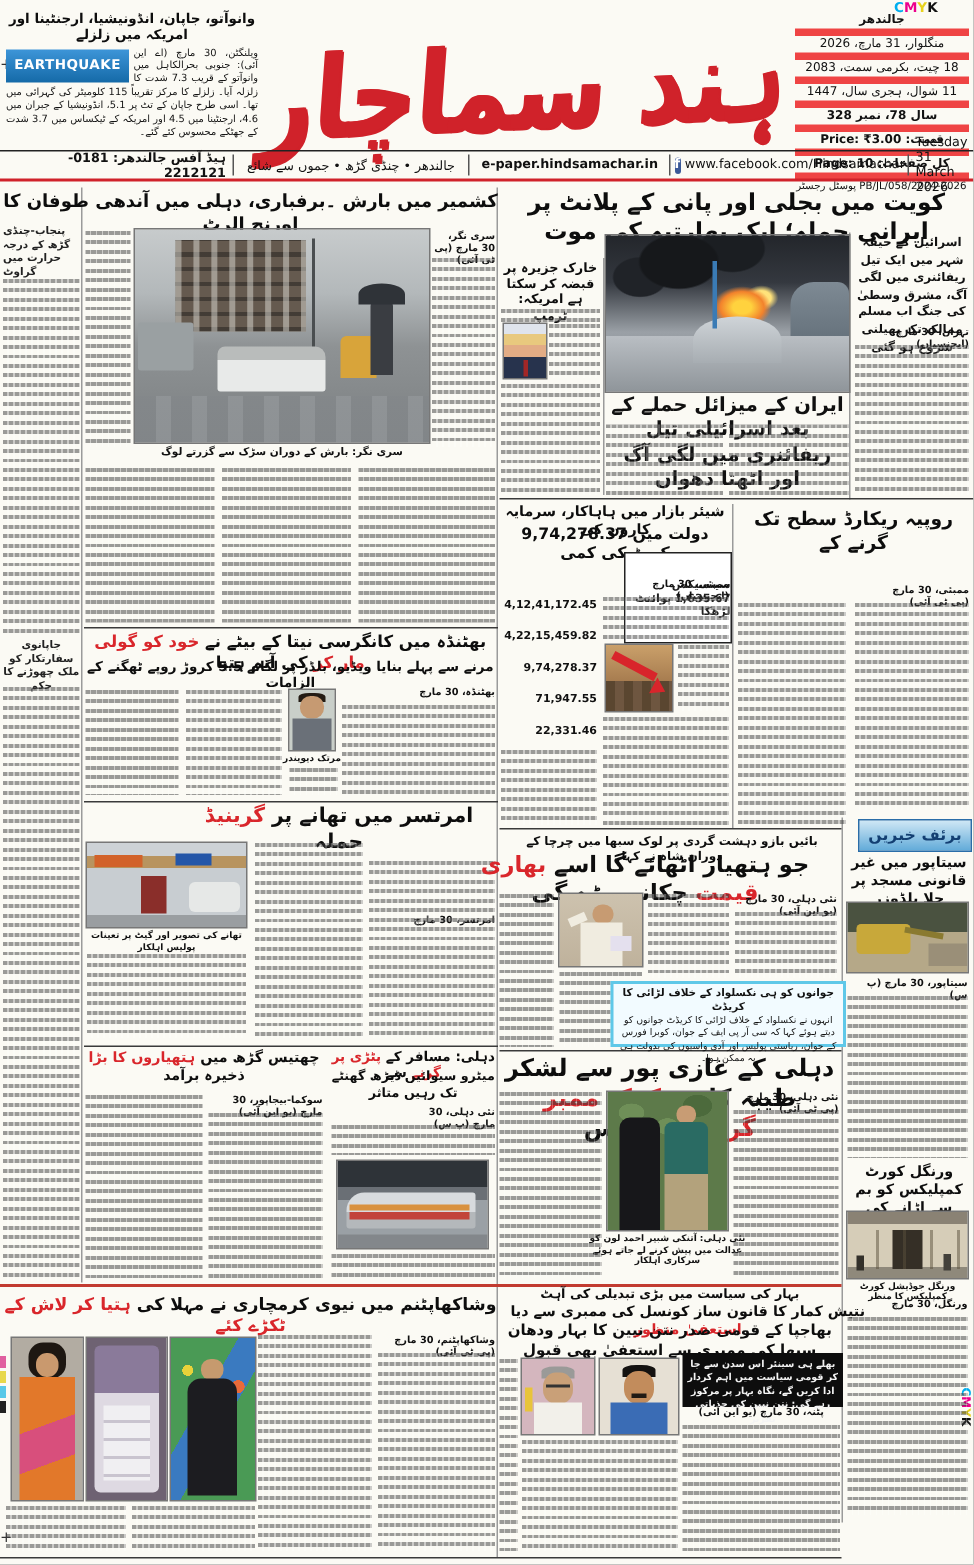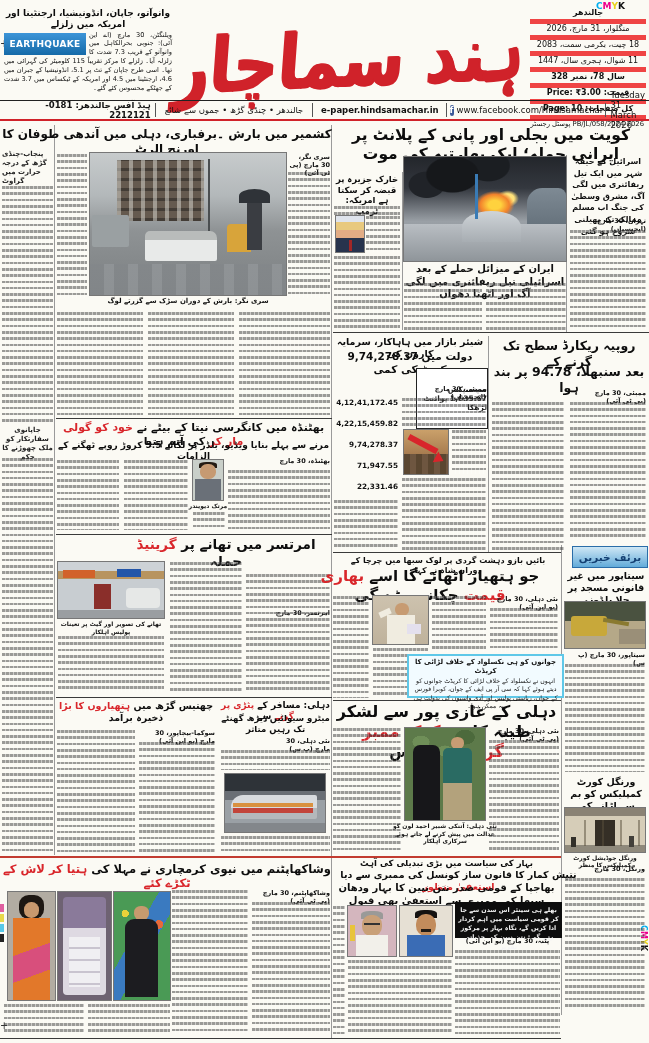--- a/index.html
+++ b/index.html
@@ -146,21 +146,21 @@
          radial-gradient(36px 26px at 52% 12%,#1b1e22 58%,transparent 62%),
          radial-gradient(30px 22px at 14% 38%,#202328 58%,transparent 62%);"></div>
     <div style="position:absolute;left:0;top:0;width:100%;height:100%;background-image:
          radial-gradient(28px 20px at 56% 46%,#ffd23e 22%,#f2822c 52%,transparent 70%),
          radial-gradient(16px 12px at 64% 40%,#ffe27a 40%,transparent 70%);"></div>
     <div style="position:absolute;left:76%;top:30%;width:24%;height:36%;background:linear-gradient(180deg,#7e8a94,#66727c);border-radius:40% 20% 0 0;"></div>
     <div style="position:absolute;left:0;top:64%;width:100%;height:36%;background:linear-gradient(180deg,#b9bec3,#8f959a);"></div>
     <div style="position:absolute;left:36%;top:52%;width:36%;height:30%;border-radius:50% 50% 0 0;background:linear-gradient(#cfd4d8,#a7adb2);"></div>
     <div style="position:absolute;left:44%;top:16%;width:3px;height:44%;background:#3a7bb5;"></div>
   </div>
-  <div class="cap" style="left:404px;top:263px;width:162px;font-size:10px;line-height:1.25;">ایران کے میزائل حملے کے بعد اسرائیلی تیل ریفائنری میں لگی آگ اور اٹھتا دھواں</div>
+  <div class="cap" style="left:404px;top:263px;width:162px;font-size:13px;line-height:1.25;">ایران کے میزائل حملے کے بعد اسرائیلی تیل ریفائنری میں لگی آگ اور اٹھتا دھواں</div>
   <div class="tx" style="left:404px;top:283px;width:78px;height:47px;"></div>
   <div class="tx" style="left:486px;top:283px;width:80px;height:47px;"></div>
   <div class="abs rtl" style="left:570px;top:156px;width:76px;font-size:8px;font-weight:700;line-height:1.45;text-align:center;color:#111;">اسرائیل کے حیفہ شہر میں ایک تیل ریفائنری میں لگی آگ، مشرق وسطیٰ کی جنگ اب مسلم ممالک تک پھیلنی شروع ہو گئی</div>
   <div class="dl" style="left:570px;top:218px;width:76px;">تہران، 30 مارچ (ایجنسیاں)</div>
   <div class="tx" style="left:570px;top:230px;width:76px;height:100px;"></div>
 
   <div class="abs hl" style="left:334px;top:336px;width:152px;font-size:9.5px;">شیئر بازار میں ہاہاکار، سرمایہ کاروں کی</div>
   <div class="abs hl" style="left:334px;top:350px;width:152px;font-size:10.5px;">دولت میں 9,74,278.37 کروڑ کی کمی</div>
   <div class="abs rtl" style="left:416px;top:368px;width:70px;border:1.5px solid #222;background:#fff;font-size:7.5px;font-weight:700;text-align:right;padding:16px 0;">سینسیکس 1,635.67 پوائنٹ لڑھکا</div>
   <div class="dl" style="left:430px;top:386px;width:56px;">ممبئی، 30 مارچ (ایجنسیاں)</div>
@@ -173,21 +173,20 @@
   <div class="ph" style="left:404px;top:430px;width:44px;height:44px;background:linear-gradient(180deg,#caa06a,#8a5f3a);">
     <div style="position:absolute;left:0;bottom:0;width:100%;height:45%;background:repeating-linear-gradient(90deg,#5a4630 0 6px,#6e5640 6px 12px);"></div>
     <div style="position:absolute;left:6%;top:26%;width:72%;height:6px;background:#d8252b;transform:rotate(28deg);"></div>
     <div style="position:absolute;left:70%;top:52%;width:0;height:0;border-left:9px solid #d8252b;border-top:6px solid transparent;border-bottom:6px solid transparent;transform:rotate(28deg);"></div>
   </div>
   <div class="tx" style="left:452px;top:430px;width:34px;height:44px;"></div>
   <div class="tx" style="left:402px;top:478px;width:84px;height:72px;"></div>
   <div class="tx" style="left:334px;top:500px;width:64px;height:50px;"></div>
 
   <div class="abs hl" style="left:492px;top:338px;width:154px;font-size:12.5px;">روپیہ ریکارڈ سطح تک گرنے کے</div>
-  <div class="abs hl" style="left:492px;top:364px;width:154px;font-size:12.5px;">بعد سنبھلا، 94.78 پر بند ہوا</div>
   <div class="dl" style="left:592px;top:390px;width:54px;">ممبئی، 30 مارچ (پی ٹی آئی)</div>
   <div class="tx" style="left:492px;top:402px;width:72px;height:148px;"></div>
   <div class="tx" style="left:570px;top:402px;width:76px;height:138px;"></div>
 
   <div class="abs hl" style="left:57px;top:421px;width:273px;font-size:11px;">
     <span>بھٹنڈہ میں کانگرسی نیتا کے بیٹے نے </span><span class="red">خود کو گولی مار کر</span><span> کی آتم ہتیا</span>
   </div>
   <div class="abs hl" style="left:57px;top:440px;width:273px;font-size:9px;">مرنے سے پہلے بنایا ویڈیو، بلڈر پر لگائے 5.5 کروڑ روپے ٹھگنے کے الزامات</div>
   <div class="dl" style="left:276px;top:458px;width:54px;">بھٹنڈہ، 30 مارچ</div>
   <div class="ph" style="left:193px;top:460px;width:30px;height:40px;background:#c9cfc9;">

